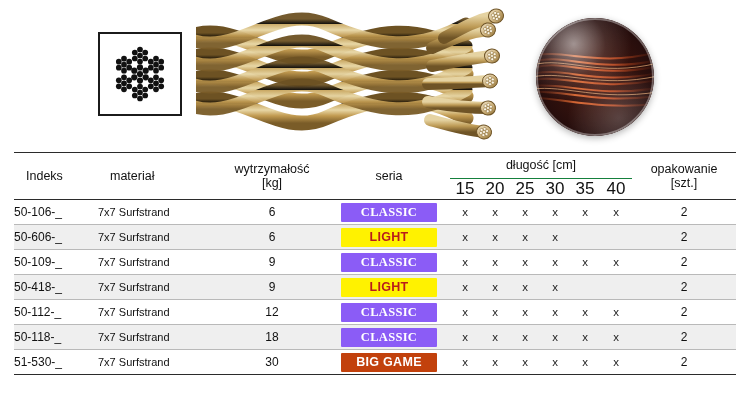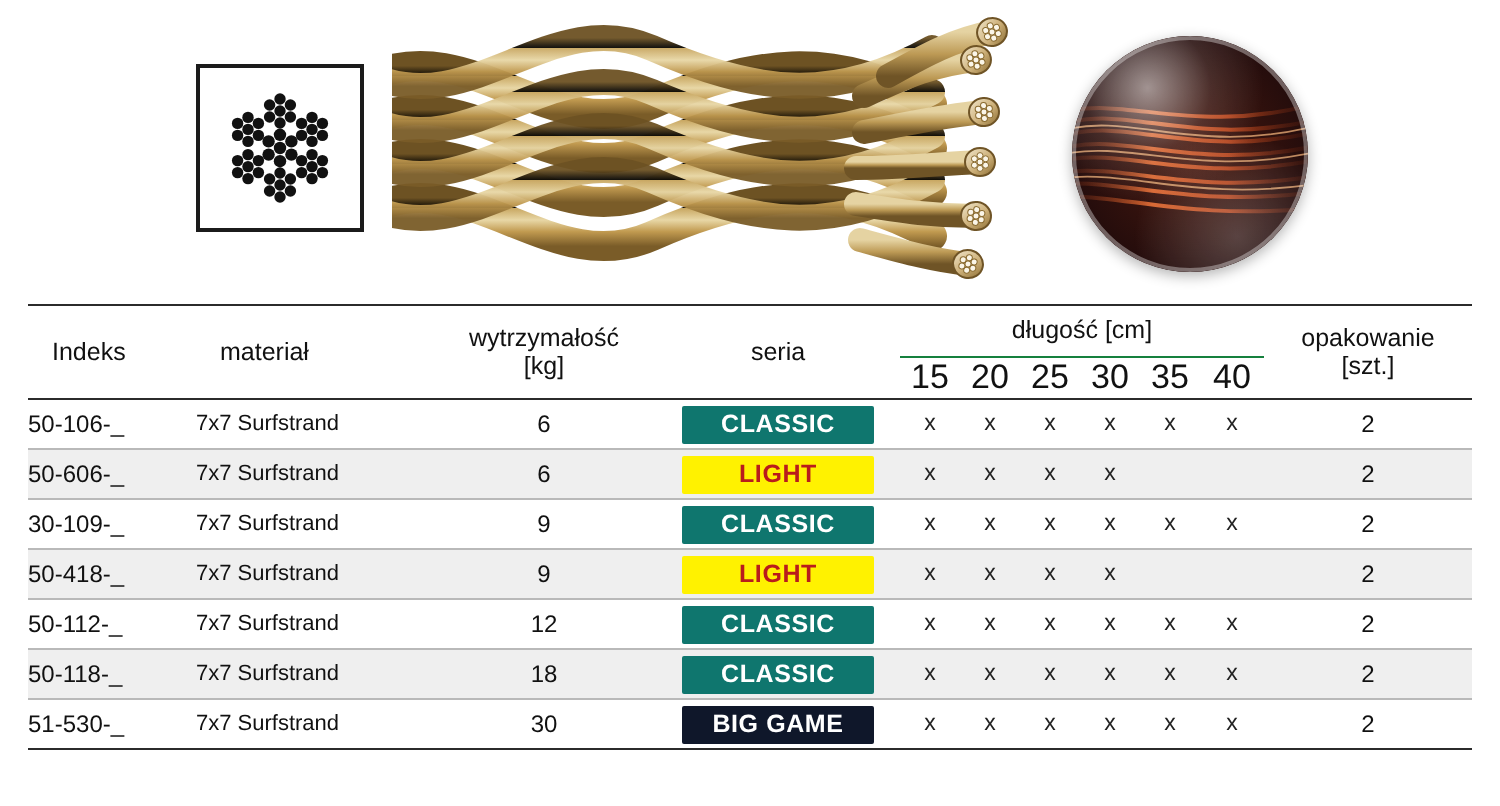--- a/index.html
+++ b/index.html
@@ -152,29 +152,30 @@
     width: 96px;
     height: 19px;
     line-height: 19px;
     font-size: 12.5px;
     font-weight: bold;
     letter-spacing: 0.3px;
     text-align: center;
     border-radius: 1px;
   }
   .badge.classic {
-    background: #0f766e;
+    background: #8b5cf6;
     color: #ffffff;
+    font-family: Liberation Serif, serif;
   }
   .badge.light {
     background: #fff200;
     color: #b91c1c;
   }
   .badge.biggame {
-    background: #0f172a;
+    background: #c2410c;
     color: #ffffff;
   }
   .sub-underline {
     border-bottom: 1px solid #15803d;
   }
   .len-head {
     font-size: 17px;
     text-align: center;
   }
 </style>
@@ -487,21 +488,21 @@
           <td class="len rule-thin">x</td>
           <td class="len rule-thin">x</td>
           <td class="len rule-thin">x</td>
           <td class="len rule-thin">x</td>
           <td class="len rule-thin"></td>
           <td class="len rule-thin"></td>
           <td class="pack rule-thin">2</td>
         </tr>
 
         <tr class="data-row">
-          <td class="idx rule-thin">30-109-_</td>
+          <td class="idx rule-thin">50-109-_</td>
           <td class="mat rule-thin">7x7 Surfstrand</td>
           <td class="kg rule-thin">9</td>
           <td class="serie rule-thin">
             <span class="badge classic">CLASSIC</span>
           </td>
           <td class="len rule-thin">x</td>
           <td class="len rule-thin">x</td>
           <td class="len rule-thin">x</td>
           <td class="len rule-thin">x</td>
           <td class="len rule-thin">x</td>

